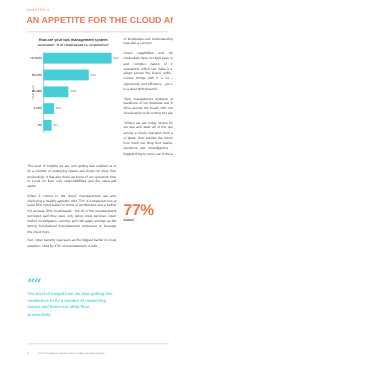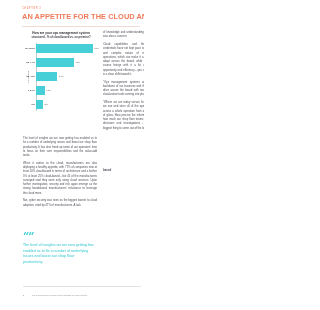--- a/index.html
+++ b/index.html
@@ -223,20 +223,21 @@
     </div>
 
     <div class="body-right">
       <p>of knowledge and understanding of the cloud was also a concern.</p>
       <p>Cloud capabilities and their security credentials have not kept pace with the speed and complex nature of manufacturing operations, which can make it a bit harder to adopt across the board, while the cloud of course brings with it a lot of significant opportunity and efficiency - you can see there is a clear shift toward it.</p>
       <p class="quoted">"Ops management systems are a critical backbone of our business and there is a real drive across the board with more and more cloud-native tools coming into play.</p>
       <p class="quoted">"Where we are today versus five years ago, we see and steer all of the operational data across a whole operation from a single pane of glass. How precise the information is, and how much our shop floor teams rely on it for decisions and investigations - that is the biggest thing to come out of the last few years.</p>
     </div>
 
     <div class="stat-block">
+      <div class="stat-num">77%</div>
       <div class="stat-cap">based</div>
     </div>
 
     <div class="quote-block">
       <span class="quote-mark">““</span>
       <div class="quote-text">The level of insights we are now getting has enabled us to fix a number of underlying issues and boost our shop floor productivity.</div>
     </div>
 
     <div class="footer-rule"></div>
     <div class="page-num">9</div>

